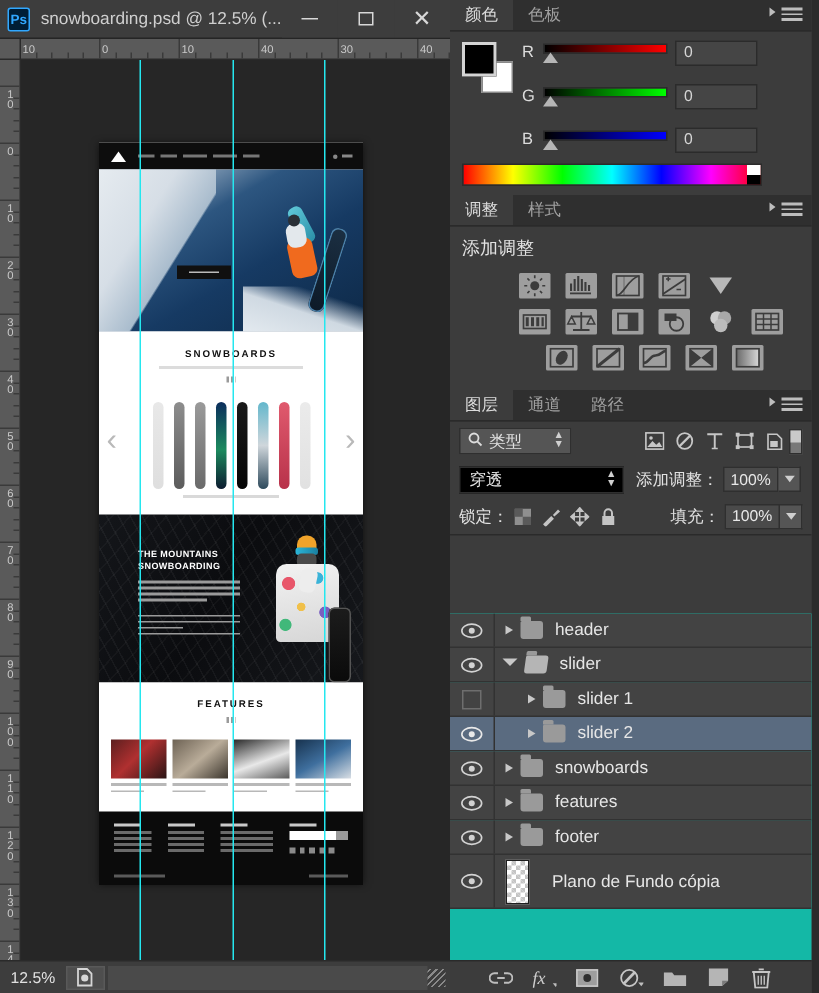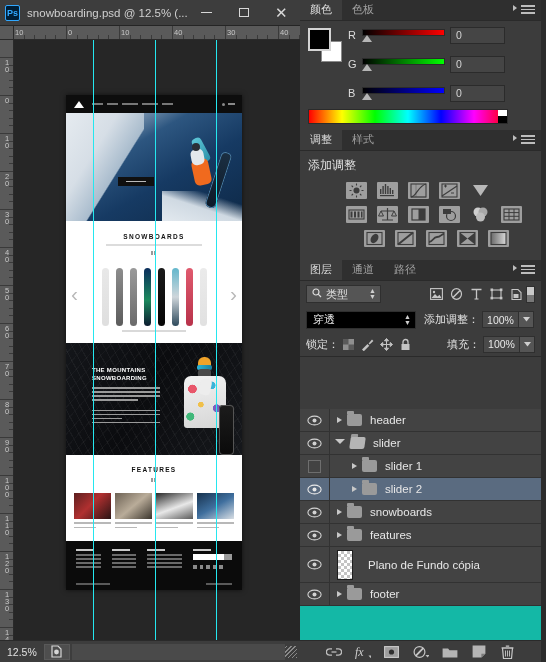--- a/index.html
+++ b/index.html
@@ -1013,45 +1013,45 @@
             <svg width="15" height="11" viewBox="0 0 15 11">
                 <ellipse cx="7.5" cy="5.5" rx="6.6" ry="4.4" fill="none" stroke="#d2d2d2" stroke-width="1.1"></ellipse>
                 <circle cx="7.5" cy="5.5" r="2" fill="#d2d2d2"></circle>
               </svg>
           </div>
           <div class="tri-exp"></div>
           <div class="folder"></div>
           <span class="lname">features</span>
         </div>
 
+        <div class="layer">
+          <div class="eye-cell">
+            <svg width="15" height="11" viewBox="0 0 15 11">
+                <ellipse cx="7.5" cy="5.5" rx="6.6" ry="4.4" fill="none" stroke="#d2d2d2" stroke-width="1.1"></ellipse>
+                <circle cx="7.5" cy="5.5" r="2" fill="#d2d2d2"></circle>
+              </svg>
+          </div>
+          <div class="tri-exp"></div>
+          <div class="folder"></div>
+          <span class="lname">footer</span>
+        </div>
+
         <div class="layer tall">
           <div class="eye-cell">
             <svg width="15" height="11" viewBox="0 0 15 11">
                 <ellipse cx="7.5" cy="5.5" rx="6.6" ry="4.4" fill="none" stroke="#d2d2d2" stroke-width="1.1"></ellipse>
                 <circle cx="7.5" cy="5.5" r="2" fill="#d2d2d2"></circle>
               </svg>
           </div>
           <div class="thumb-wrap">
             <div class="thumb checker"></div>
           </div>
           <span class="lname">Plano de Fundo cópia</span>
         </div>
 
-        <div class="layer">
-          <div class="eye-cell">
-            <svg width="15" height="11" viewBox="0 0 15 11">
-                <ellipse cx="7.5" cy="5.5" rx="6.6" ry="4.4" fill="none" stroke="#d2d2d2" stroke-width="1.1"></ellipse>
-                <circle cx="7.5" cy="5.5" r="2" fill="#d2d2d2"></circle>
-              </svg>
-          </div>
-          <div class="tri-exp"></div>
-          <div class="folder"></div>
-          <span class="lname">footer</span>
-        </div>
-
       </div>
 
       <div id="layers-bottom">
         <div class="lbic">
           <svg width="16" height="10">
               <path d="M5.5 5h5" stroke="#bdbdbd" stroke-width="1.3"></path>
               <path d="M6 1.8H3.6a3.2 3.2 0 000 6.4H6M10 1.8h2.4a3.2 3.2 0 010 6.4H10" fill="none" stroke="#bdbdbd" stroke-width="1.3"></path>
             </svg>
         </div>
         <div class="lbic">

